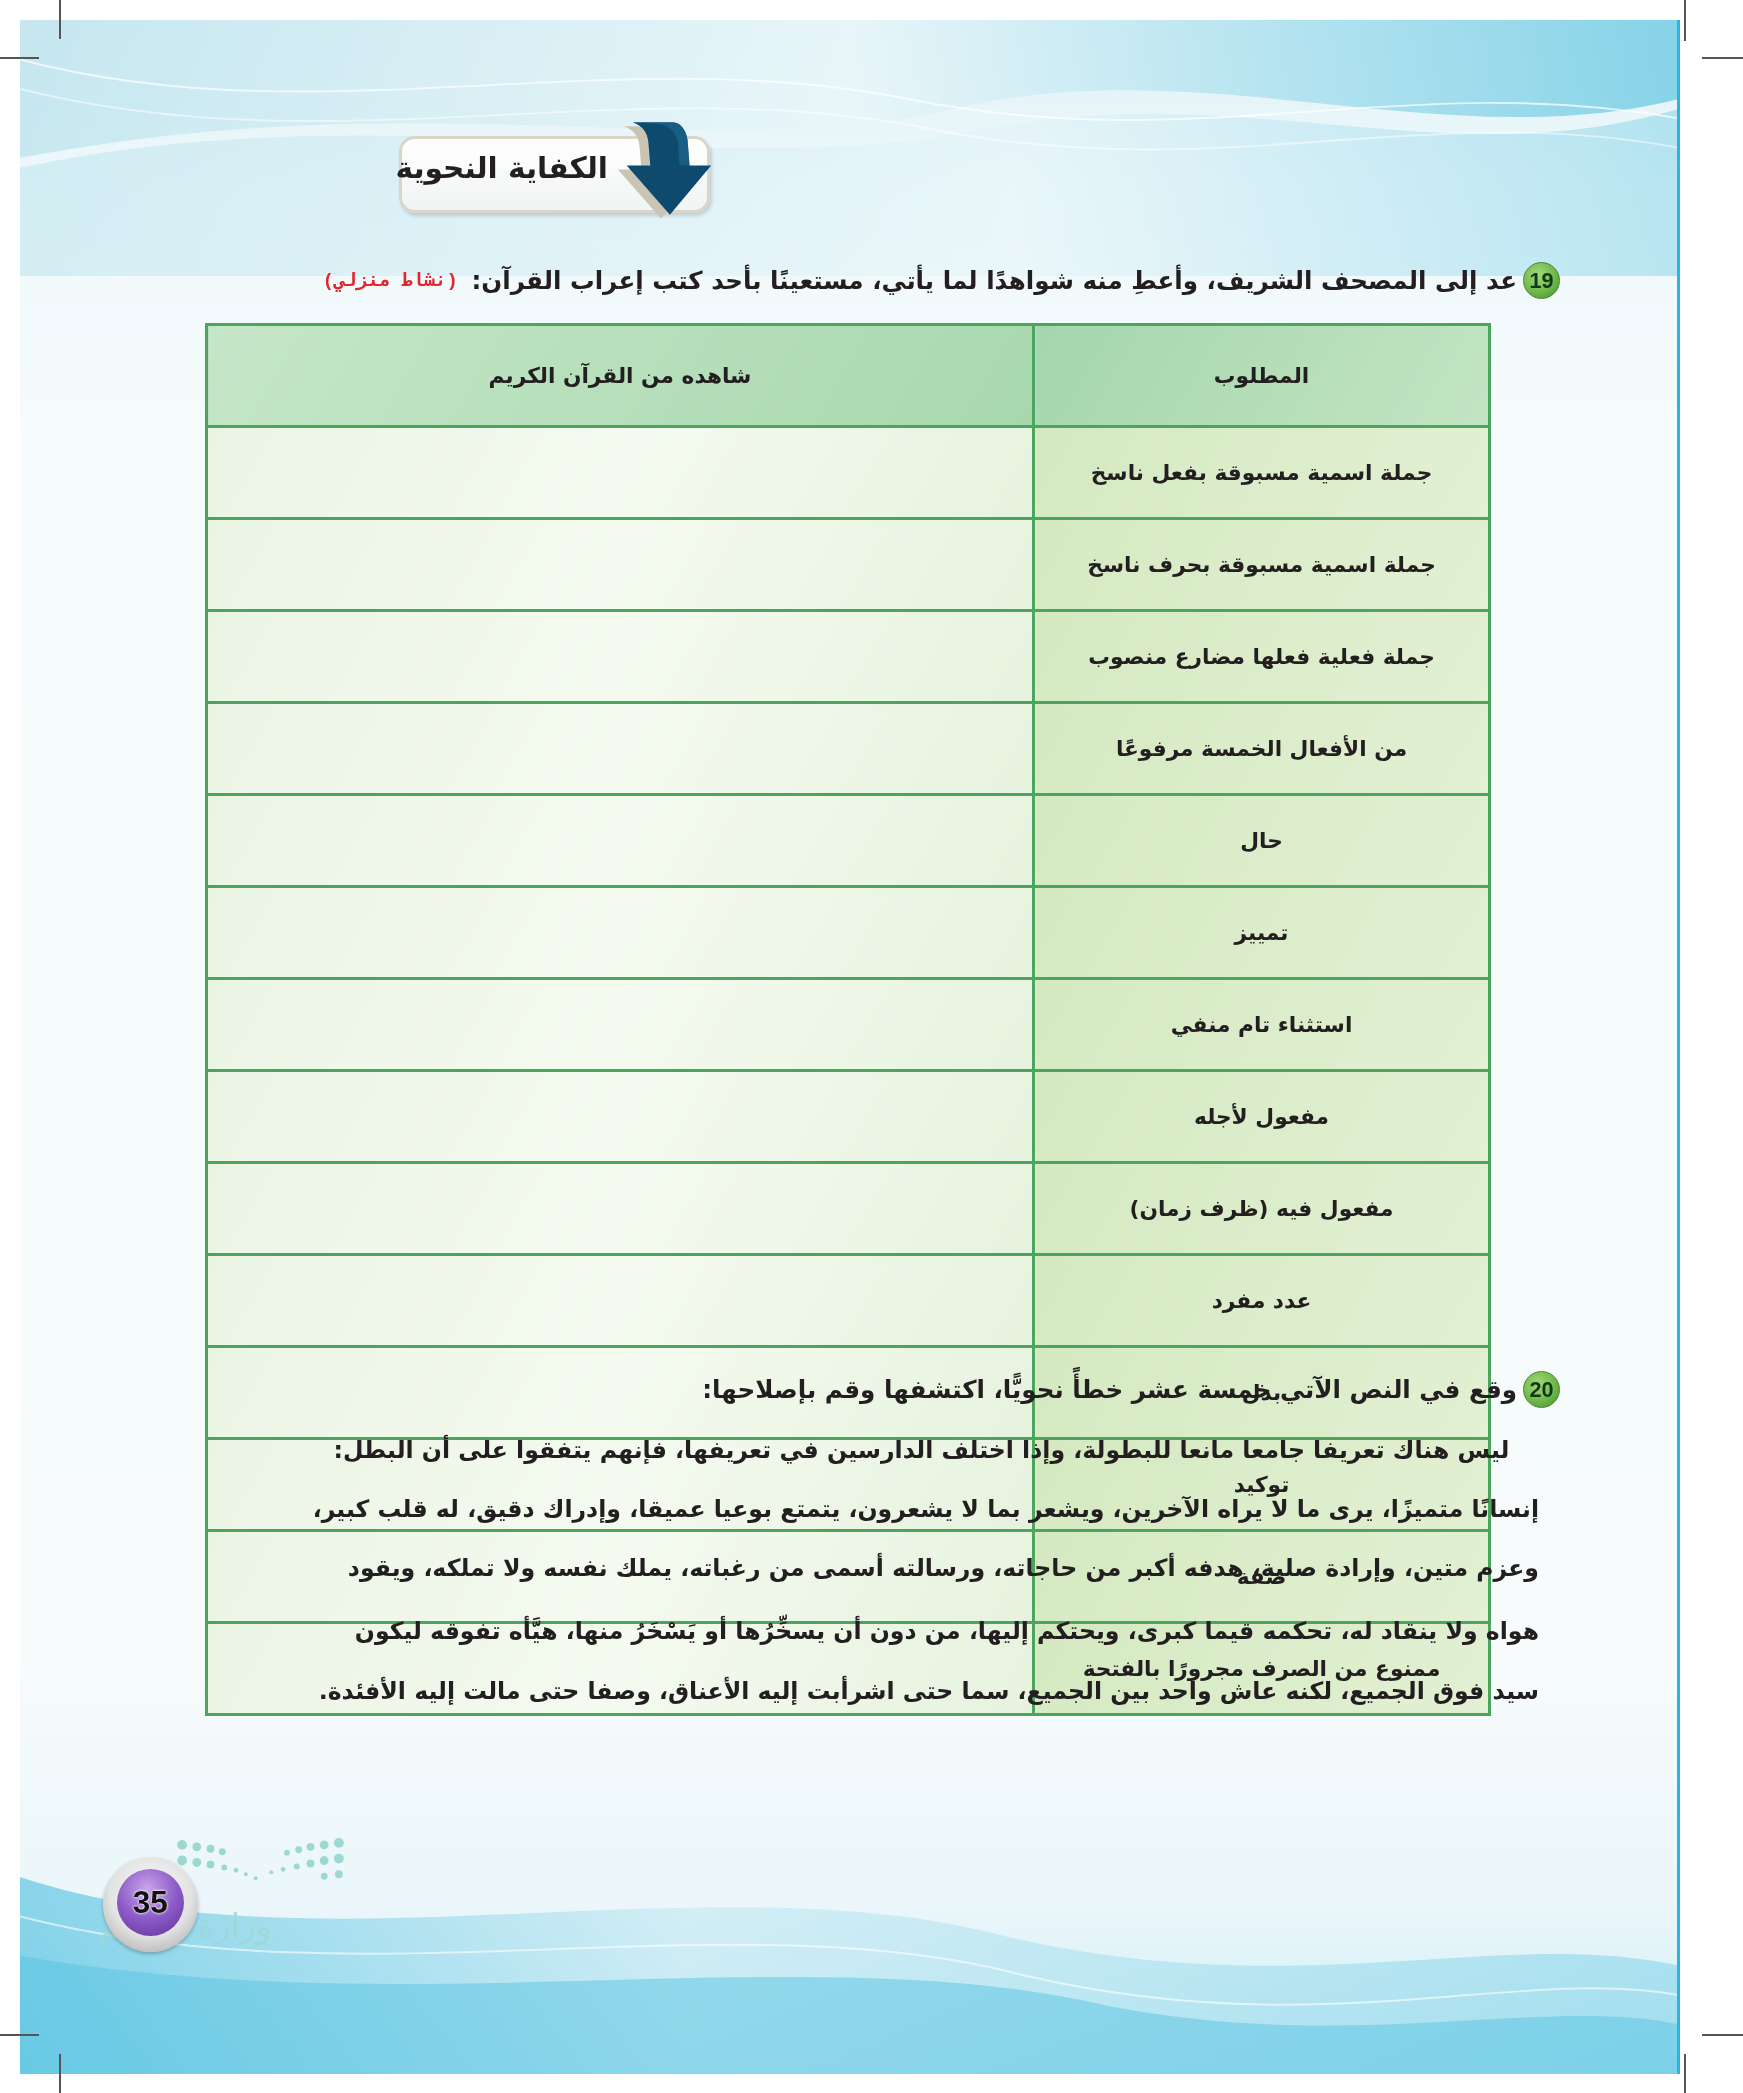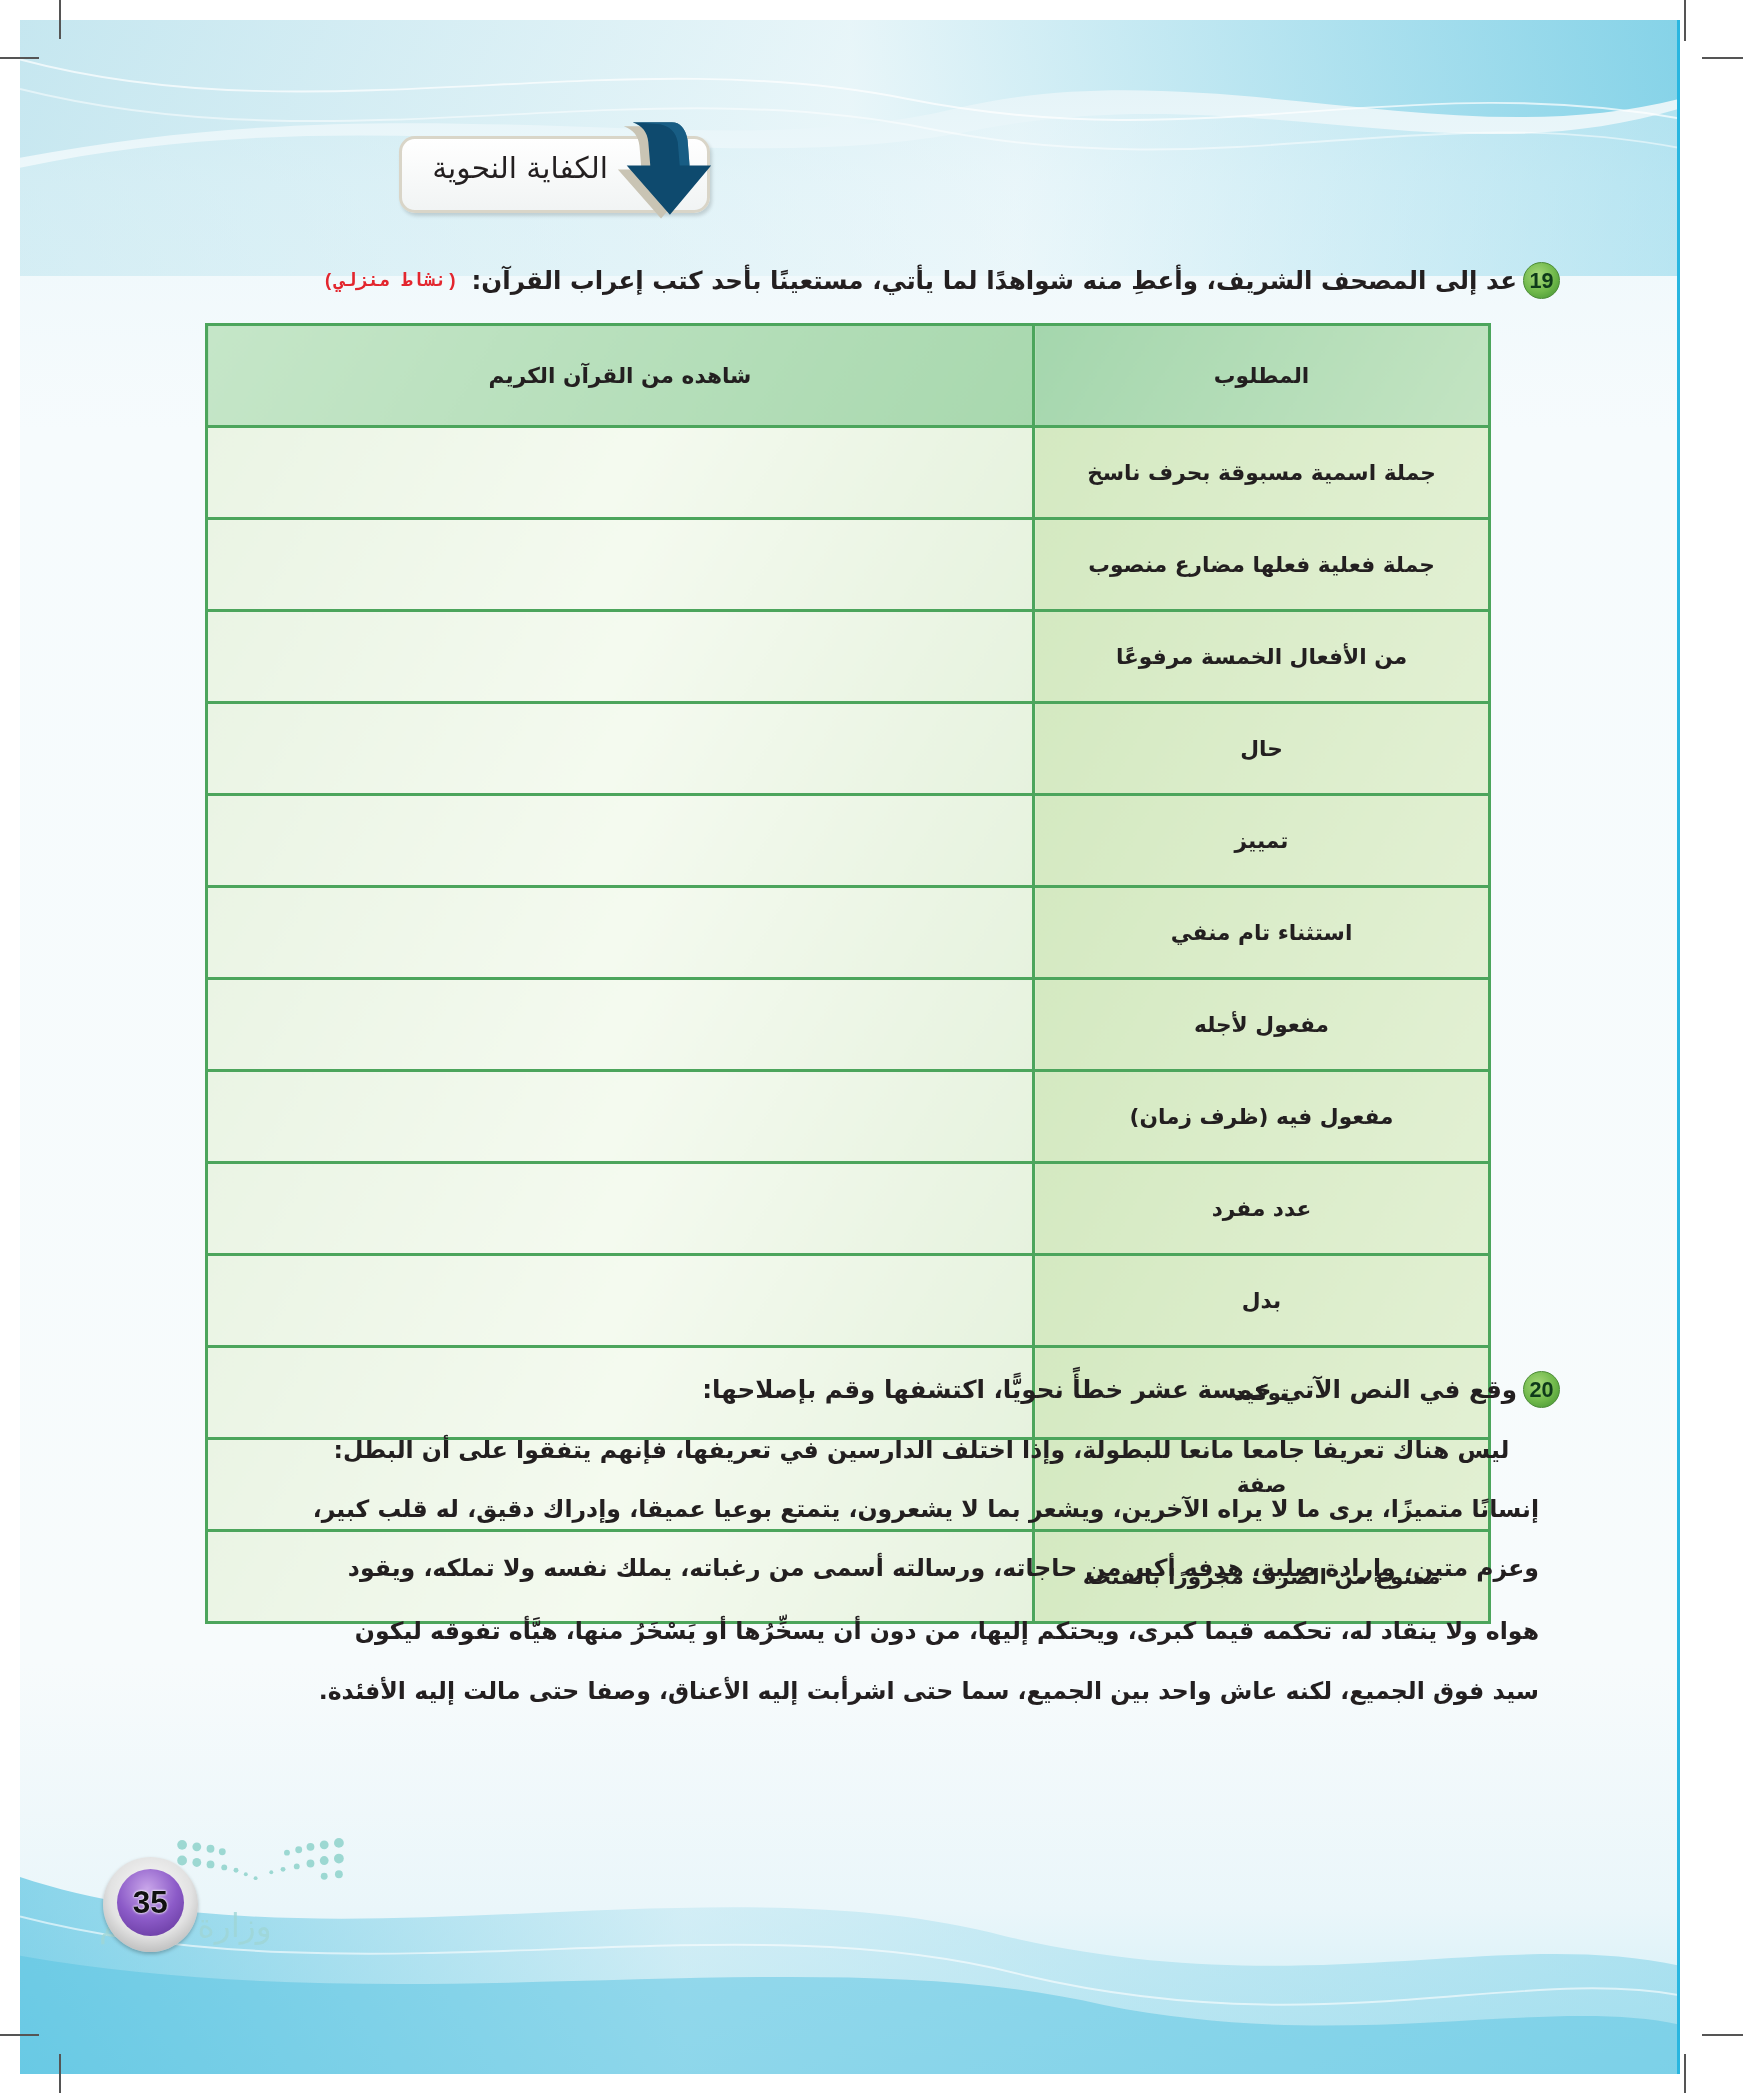--- a/index.html
+++ b/index.html
@@ -25,21 +25,21 @@
   .crop { position: absolute; background: #555; }
   
   .badge {
     position: absolute; left: 399px; top: 136px; width: 305px; height: 71px;
     background: linear-gradient(180deg, #ffffff 0%, #f1f4f4 100%);
     border: 3px solid #d9d5c8; border-radius: 15.8px;
     box-shadow: 2px 3px 3.9px rgba(0,0,0,0.15);
   }
   .badge-title {
     position: absolute; right: 99px; top: 11.8px;
-    font-family: "DejaVu Sans", sans-serif; font-weight: normal; font-size: 29.6px;
+    font-family: "DejaVu Sans", sans-serif; font-weight: bold; font-size: 29.6px;
     color: #231f20; direction: rtl; white-space: nowrap;
   }
   .badge-arrow { position: absolute; left: 611px; top: 120px; width: 108px; height: 99px; }
   
   .q-line {
     position: absolute; right: 184px; direction: rtl; white-space: nowrap;
     font-family: "DejaVu Sans", sans-serif; font-weight: bold; font-size: 24.6px; color: #231f20;
     display: flex; align-items: center; gap: 5.9px;
   }
   .q-num {
@@ -157,20 +157,24 @@
 </div>
 
 <table class="tbl">
   <thead>
     <tr>
       <th class="req">المطلوب</th>
       <th>شاهده من القرآن الكريم</th>
     </tr>
   </thead>
   <tbody id="tbl-body">
+      <tr>
+        <td class="req">جملة اسمية مسبوقة بفعل ناسخ</td>
+        <td class="ans"></td>
+      </tr>
       <tr>
         <td class="req">جملة اسمية مسبوقة بحرف ناسخ</td>
         <td class="ans"></td>
       </tr>
       <tr>
         <td class="req">جملة فعلية فعلها مضارع منصوب</td>
         <td class="ans"></td>
       </tr>
       <tr>
         <td class="req">من الأفعال الخمسة مرفوعًا</td>

